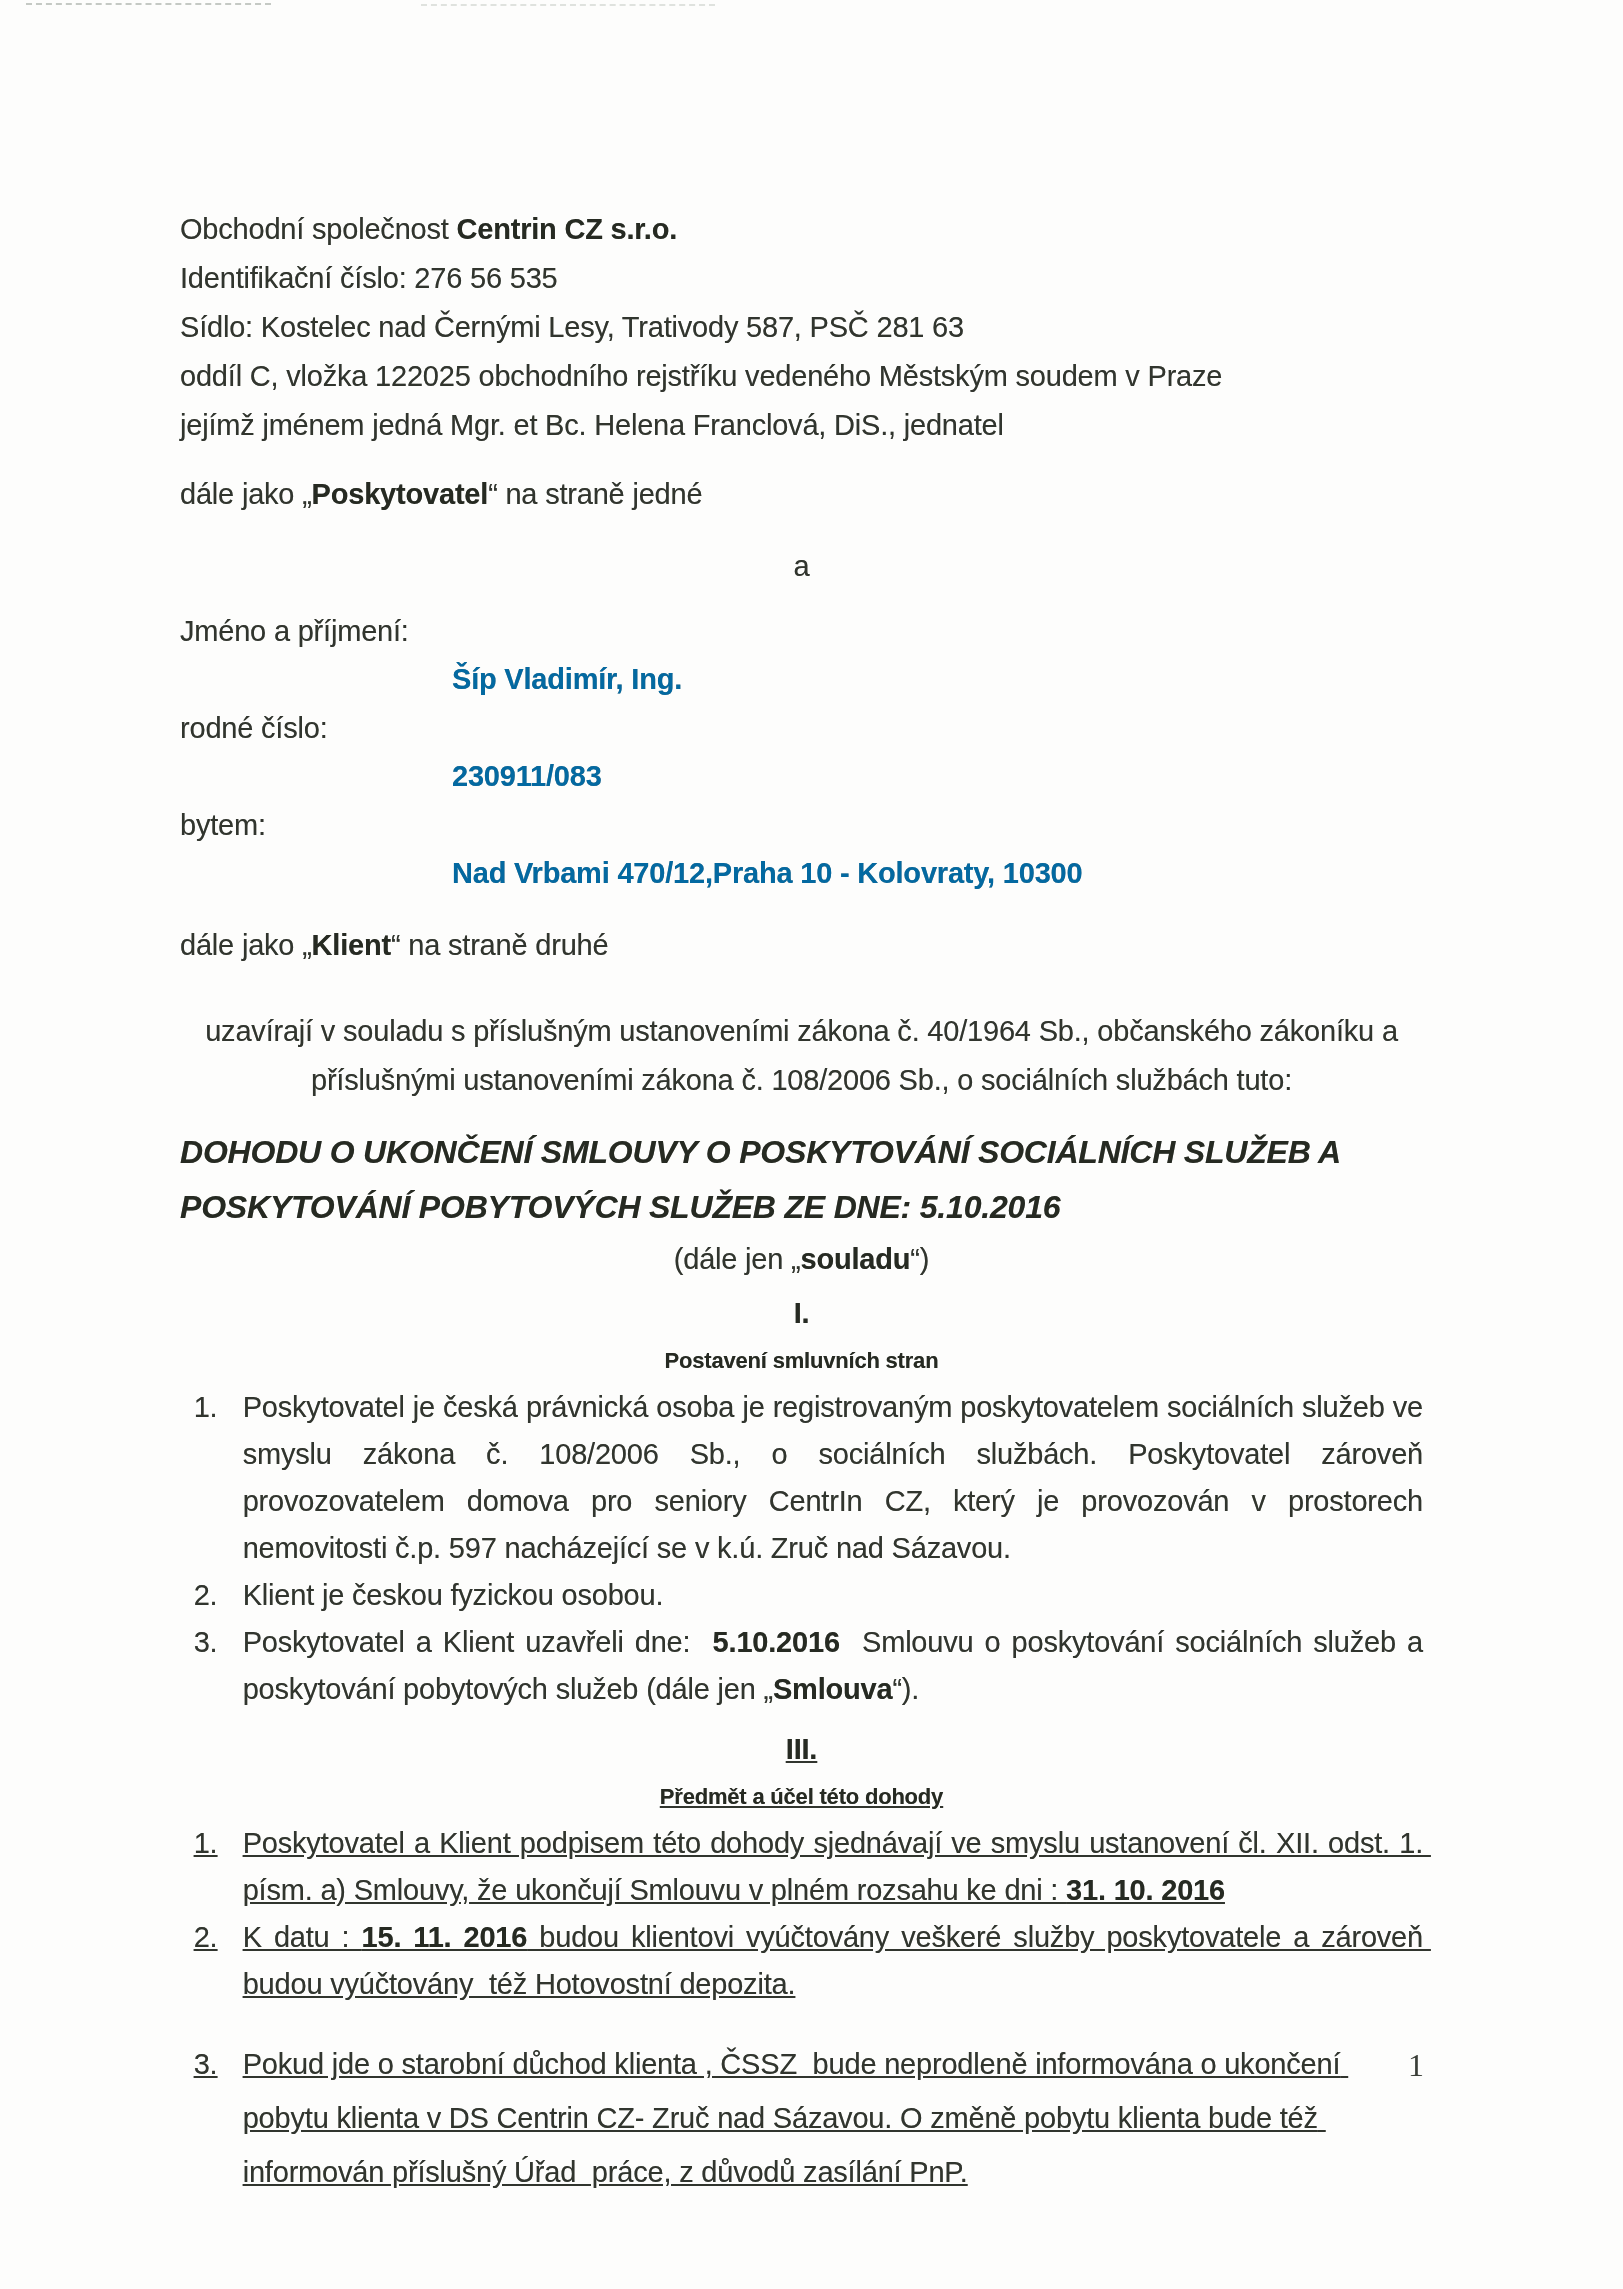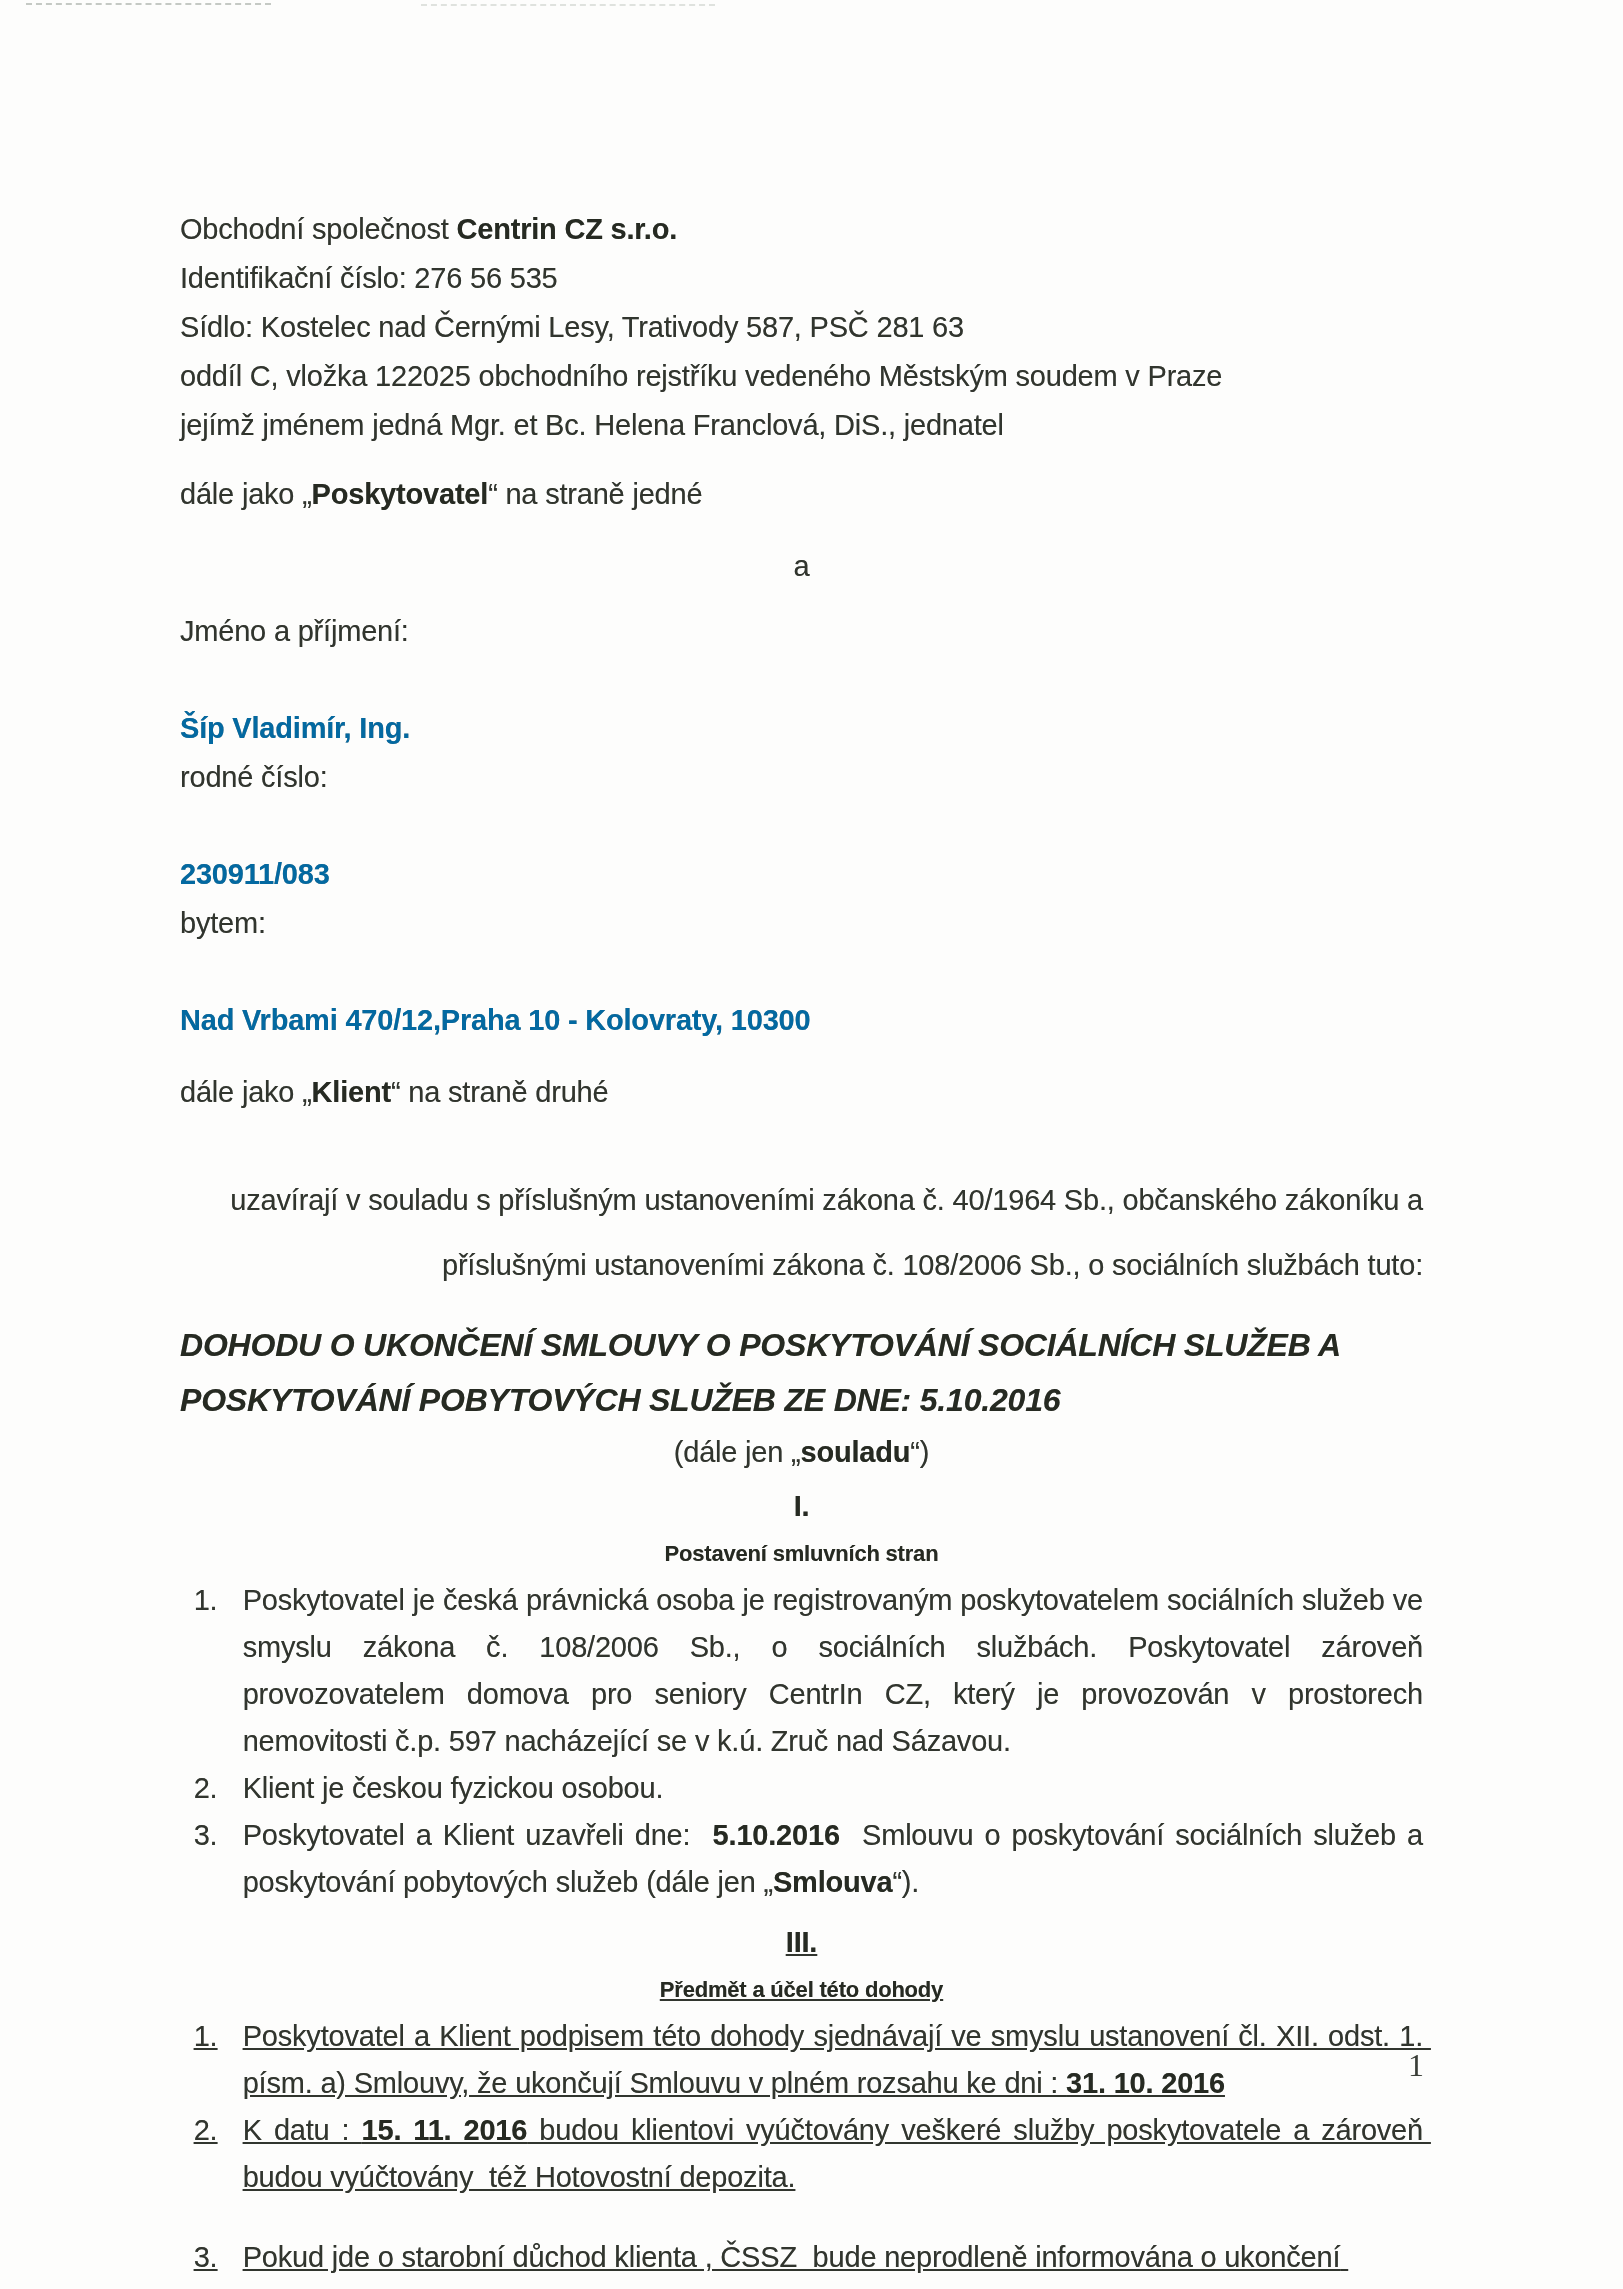--- a/index.html
+++ b/index.html
@@ -23,26 +23,26 @@
     position: absolute;
     left: 180px;
     top: 205px;
     width: 1243px;
   }
   .line { line-height: 49px; }
   .alias-provider { margin-top: 19.6px; line-height: 49px; }
   .separator { margin-top: 23.5px; text-align: center; line-height: 49px; }
 
   .client { margin-top: 15.7px; }
-  .client .row { display: flex; line-height: 49px; flex-direction: column; }
+  .client .row { display: flex; line-height: 49px; }
   .client .label { flex: none; width: 272px; }
   .client .value { font-weight: bold; color: #0369a1; margin-top: 48px; }
   .alias-client { margin-top: 23.5px; line-height: 49px; }
 
-  .preamble { margin-top: 51px; text-align: right; line-height: 65px; }
+  .preamble { margin-top: 37px; text-align: center; line-height: 49px; }
 
   .title {
     margin-top: 19.6px;
     text-align: left;
     font-size: 32px;
     line-height: 55px;
     font-weight: bold;
     color: #262a22;
     font-style: italic;
   }

